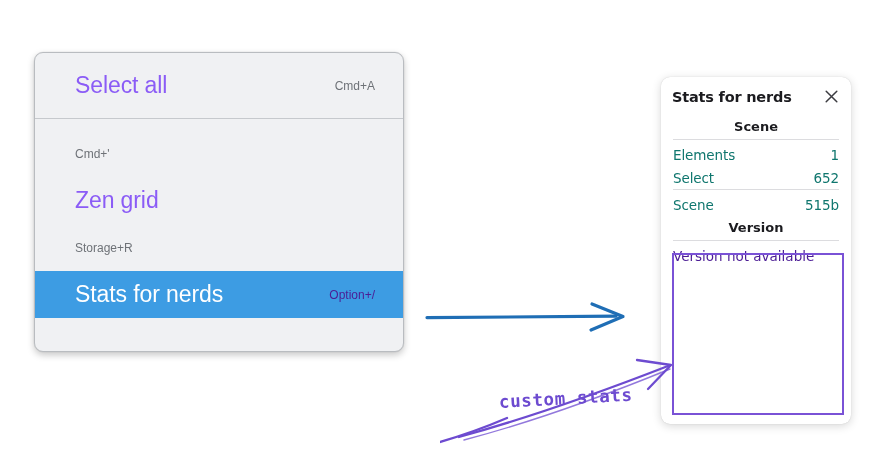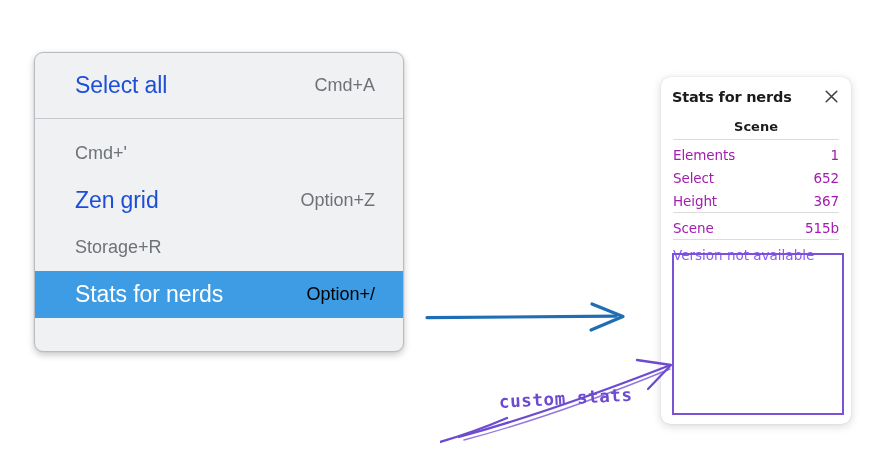--- a/index.html
+++ b/index.html
@@ -44,34 +44,34 @@
     display: flex;
     align-items: center;
     justify-content: space-between;
     height: 47px;
     padding: 0 28px 0 40px;
     box-sizing: border-box;
     cursor: default;
   }
   .menu-item .mi-label {
     font-size: 23px;
-    color: #1d4ed8;
+    color: #8b5cf6;
     letter-spacing: -0.1px;
     white-space: nowrap;
   }
   .menu-item .mi-shortcut {
-    font-size: 18px;
+    font-size: 12px;
     color: #6e7277;
     white-space: nowrap;
   }
   .menu-item.selected {
     background: #3d9ce3;
   }
   .menu-item.selected .mi-label { color: #ffffff; }
-  .menu-item.selected .mi-shortcut { color: #000000; }
+  .menu-item.selected .mi-shortcut { color: #4c1d95; }
   .menu-footer {
     height: 20px;
   }
 
   
   #blue-arrow {
     position: absolute;
     left: 420px;
     top: 295px;
     width: 215px;
@@ -127,28 +127,28 @@
   .sp-rule {
     height: 1px;
     background: #dcdcdf;
     margin: 0 1px 3px 1px;
   }
   .sp-row {
     display: flex;
     align-items: flex-start;
     justify-content: space-between;
     font-size: 13.5px;
-    color: #a21caf;
+    color: #0f766e;
     padding: 3.5px 1px;
   }
   .sp-row .sp-key { letter-spacing: -0.1px; }
   .sp-row .sp-val { letter-spacing: -0.1px; }
   .sp-single {
     font-size: 13.5px;
-    color: #8b5cf6;
+    color: #4c1d95;
     padding: 4px 1px;
   }
 
   
   #custom-stats-box {
     position: absolute;
     left: 672px;
     top: 253px;
     width: 172px;
     height: 162px;
@@ -196,21 +196,20 @@
   </div>
 
   <div class="menu-sep"></div>
 
   <div class="menu-group menu-group-bottom">
     <div class="menu-item">
       <span class="mi-shortcut">Cmd+'</span>
     </div>
     <div class="menu-item">
       <span class="mi-label">Zen grid</span>
-      <span class="mi-shortcut">Option+Z</span>
     </div>
     <div class="menu-item">
       <span class="mi-shortcut">Storage+R</span>
     </div>
     <div class="menu-item selected">
       <span class="mi-label">Stats for nerds</span>
       <span class="mi-shortcut">Option+/</span>
     </div>
     <div class="menu-footer"></div>
   </div>
@@ -238,35 +237,32 @@
       <div class="sp-section-title">Scene</div>
       <div class="sp-rule"></div>
       <div class="sp-row">
         <span class="sp-key">Elements</span>
         <span class="sp-val">1</span>
       </div>
       <div class="sp-row">
         <span class="sp-key">Select</span>
         <span class="sp-val">652</span>
       </div>
-      <div class="sp-row">
-        <span class="sp-key">Height</span>
-        <span class="sp-val">367</span>
-      </div>
     </div>
 
     <div>
       <div class="sp-rule"></div>
       <div class="sp-row">
         <span class="sp-key">Scene</span>
         <span class="sp-val">515b</span>
       </div>
     </div>
 
     <div>
+      <div class="sp-section-title">Version</div>
       <div class="sp-rule"></div>
       <div class="sp-single">Version not available</div>
     </div>
 
   </div>
 </div>
 
 <div id="custom-stats-box"></div>
 
 <svg id="purple-annotation" viewBox="0 0 245 111">

